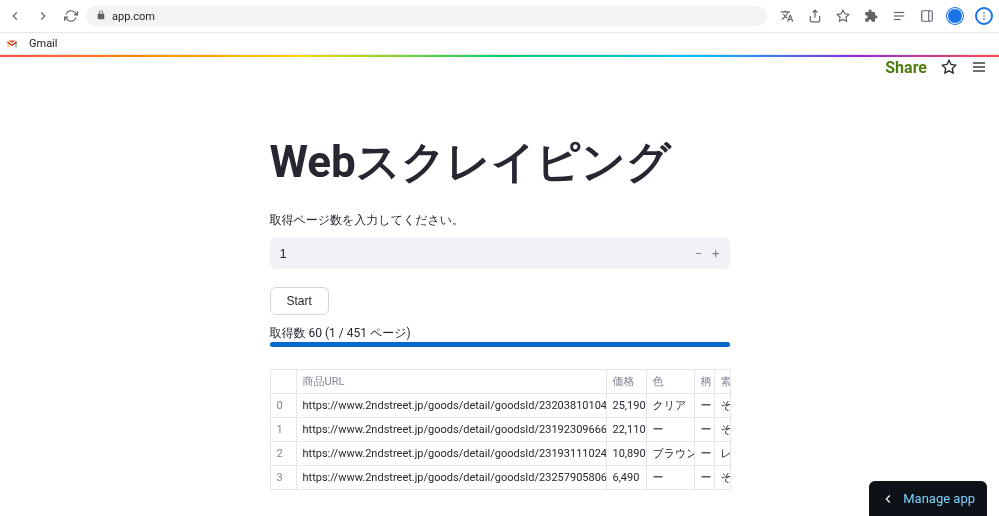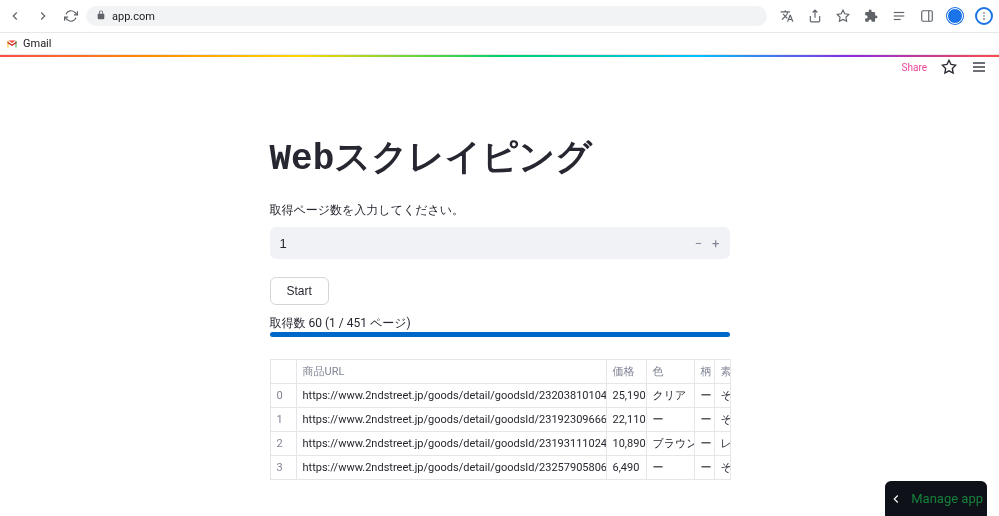--- a/index.html
+++ b/index.html
@@ -13,34 +13,34 @@
     .address-bar { flex: 1; margin: 0 6px; height: 20px; background: #f1f3f4; border-radius: 12px; display: flex; align-items: center; padding: 0 10px; font-size: 11px; color: #5f6368; }
     .lock-icon { margin-right: 6px; }
     .url-text { color: #202124; }
     .chrome-actions { display: flex; gap: 12px; align-items: center; margin-left: 6px; }
     .chrome-icon { width: 16px; height: 16px; display: flex; align-items: center; justify-content: center; cursor: pointer; }
     .avatar { width: 16px; height: 16px; border-radius: 50%; background: #1a73e8; border: 1px solid #fff; box-shadow: 0 0 0 1px #1a73e8; }
     .more-menu { width: 18px; height: 18px; border: 2px solid #1a73e8; border-radius: 50%; display: flex; align-items: center; justify-content: center; }
     
     
     .bookmarks-bar { height: 22px; display: flex; align-items: center; padding: 0 6px; border-bottom: 1px solid #e8e8e8; }
-    .bookmark-item { display: flex; align-items: center; gap: 5px; font-size: 11px; color: #202124; cursor: pointer; text-align: center; }
+    .bookmark-item { display: flex; align-items: center; gap: 11px; font-size: 11px; color: #202124; cursor: pointer; text-align: center; }
     .gmail-icon { width: 12px; height: 12px; }
     
     
     .gradient-bar { height: 2px; background: linear-gradient(90deg, #ff4b4b 0%, #ff8c00 15%, #ffd700 30%, #00d26a 50%, #00bfff 70%, #8a2be2 85%, #ff4b4b 100%); }
     
     
     .app-header { height: 16px; display: flex; justify-content: flex-end; align-items: center; padding: 0 12px; gap: 14px; margin-top: 2px; }
-    .share-link { font-size: 10px; color: #ec4899; cursor: pointer; }
+    .share-link { font-size: 16px; color: #4d7c0f; cursor: pointer; font-weight: bold; }
     .header-icon { width: 16px; height: 16px; cursor: pointer; }
     
     
     .main-content { max-width: 460px; margin: 0 auto; padding-top: 58px; }
-    .page-title { font-size: 36px; font-weight: 700; color: #262730; margin-bottom: 20px; font-family: Liberation Mono, monospace; }
+    .page-title { font-size: 44px; font-weight: 700; color: #262730; margin-bottom: 20px; }
     .instruction { font-size: 12px; color: #262730; margin-bottom: 8px; }
     
     .number-input-wrap { display: flex; align-items: center; background: #f0f2f6; border-radius: 6px; height: 32px; padding: 0 10px; margin-bottom: 18px; }
     .number-input { flex: 1; border: none; background: transparent; font-size: 13px; color: #262730; outline: none; }
     .stepper-btns { display: flex; gap: 10px; color: #808495; font-size: 13px; }
     .stepper-btn { cursor: pointer; user-select: none; }
     
     .start-btn { background: #fff; border: 1px solid #d5d5d9; border-radius: 6px; padding: 6px 16px; font-size: 12px; color: #262730; cursor: pointer; margin-bottom: 10px; }
     
     .progress-label { font-size: 12px; color: #262730; margin-bottom: 0; }
@@ -49,21 +49,21 @@
     .results-title { font-size: 24px; font-weight: 700; color: #262730; margin-bottom: 14px; }
     
     .data-table { border-collapse: collapse; font-size: 11px; color: #262730; width: 100%; table-layout: fixed; }
     .data-table th, .data-table td { border: 1px solid #e6e6e9; padding: 4px 6px; text-align: left; white-space: nowrap; overflow: hidden; }
     .data-table th { font-weight: 400; color: #808495; height: 22px; }
     .data-table td { height: 22px; }
     .idx-col { text-align: right; color: #808495; width: 26px; }
     .price-col { text-align: right; }
     
     
-    .manage-app { position: fixed; bottom: 0; right: 12px; background: #0e1117; color: #15803d; padding: 10px 4px; border-radius: 6px 6px 0 0; display: flex; align-items: center; gap: 8px; font-size: 13px; cursor: pointer; }
+    .manage-app { position: fixed; bottom: 0; right: 12px; background: #0e1117; color: #7dd3fc; padding: 10px 12px; border-radius: 6px 6px 0 0; display: flex; align-items: center; gap: 8px; font-size: 13px; cursor: pointer; }
     .manage-app svg { stroke: #fff; }
   </style>
 </head>
 <body>
 
 <div class="browser-chrome">
   <div class="nav-btns">
     <div class="nav-btn">
       <svg width="14" height="14" viewBox="0 0 24 24" fill="none" stroke-width="2">
           <path d="M15 18l-6-6 6-6"></path>

